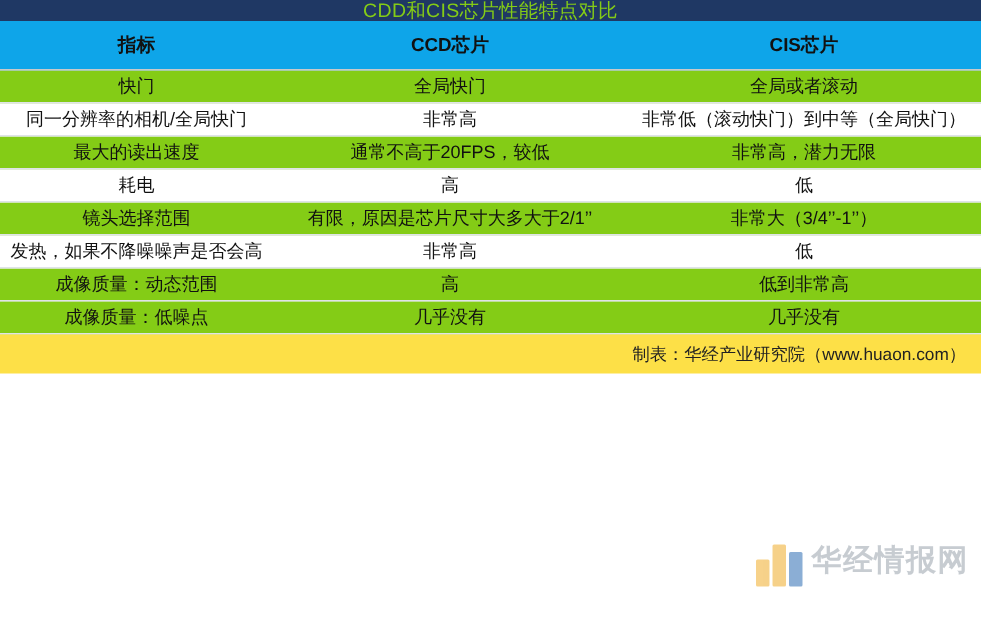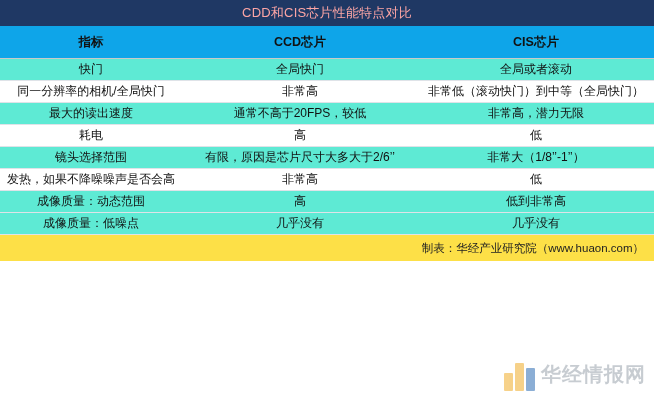--- a/index.html
+++ b/index.html
@@ -14,23 +14,23 @@
     overflow: hidden;
   }
   .page {
     position: relative;
     width: 654px;
     height: 413px;
     background: #ffffff;
     box-sizing: border-box;
   }
   .title-bar {
-    height: 26px;
+    height: 14px;
     background: #1f3864;
-    color: #fca5a5;
+    color: #84cc16;
     display: flex;
     align-items: center;
     justify-content: center;
     font-size: 13px;
     letter-spacing: 0.2px;
   }
   table.data {
     width: 654px;
     border-collapse: collapse;
     table-layout: fixed;
@@ -48,21 +48,21 @@
     border: none;
   }
   table.data thead th {
     font-weight: bold;
     font-size: 12.5px;
     height: 26px;
     background: #0ea5e9;
     border-bottom: 1px solid #c9c9c9;
   }
   table.data tbody tr.odd td {
-    background: #5eead4;
+    background: #84cc16;
   }
   table.data tbody tr.even td {
     background: #ffffff;
   }
   table.data tbody td {
     border-bottom: 1px solid #dfe3e8;
   }
   .footer {
     position: relative;
     height: 26px;
@@ -155,22 +155,22 @@
         <td>通常不高于20FPS，较低</td>
         <td>非常高，潜力无限</td>
       </tr>
       <tr class="even">
         <td>耗电</td>
         <td>高</td>
         <td>低</td>
       </tr>
       <tr class="odd">
         <td>镜头选择范围</td>
-        <td>有限，原因是芯片尺寸大多大于2/6’’</td>
-        <td>非常大（1/8’’-1’’）</td>
+        <td>有限，原因是芯片尺寸大多大于2/1’’</td>
+        <td>非常大（3/4’’-1’’）</td>
       </tr>
       <tr class="even">
         <td>发热，如果不降噪噪声是否会高</td>
         <td>非常高</td>
         <td>低</td>
       </tr>
       <tr class="odd">
         <td>成像质量：动态范围</td>
         <td>高</td>
         <td>低到非常高</td>

